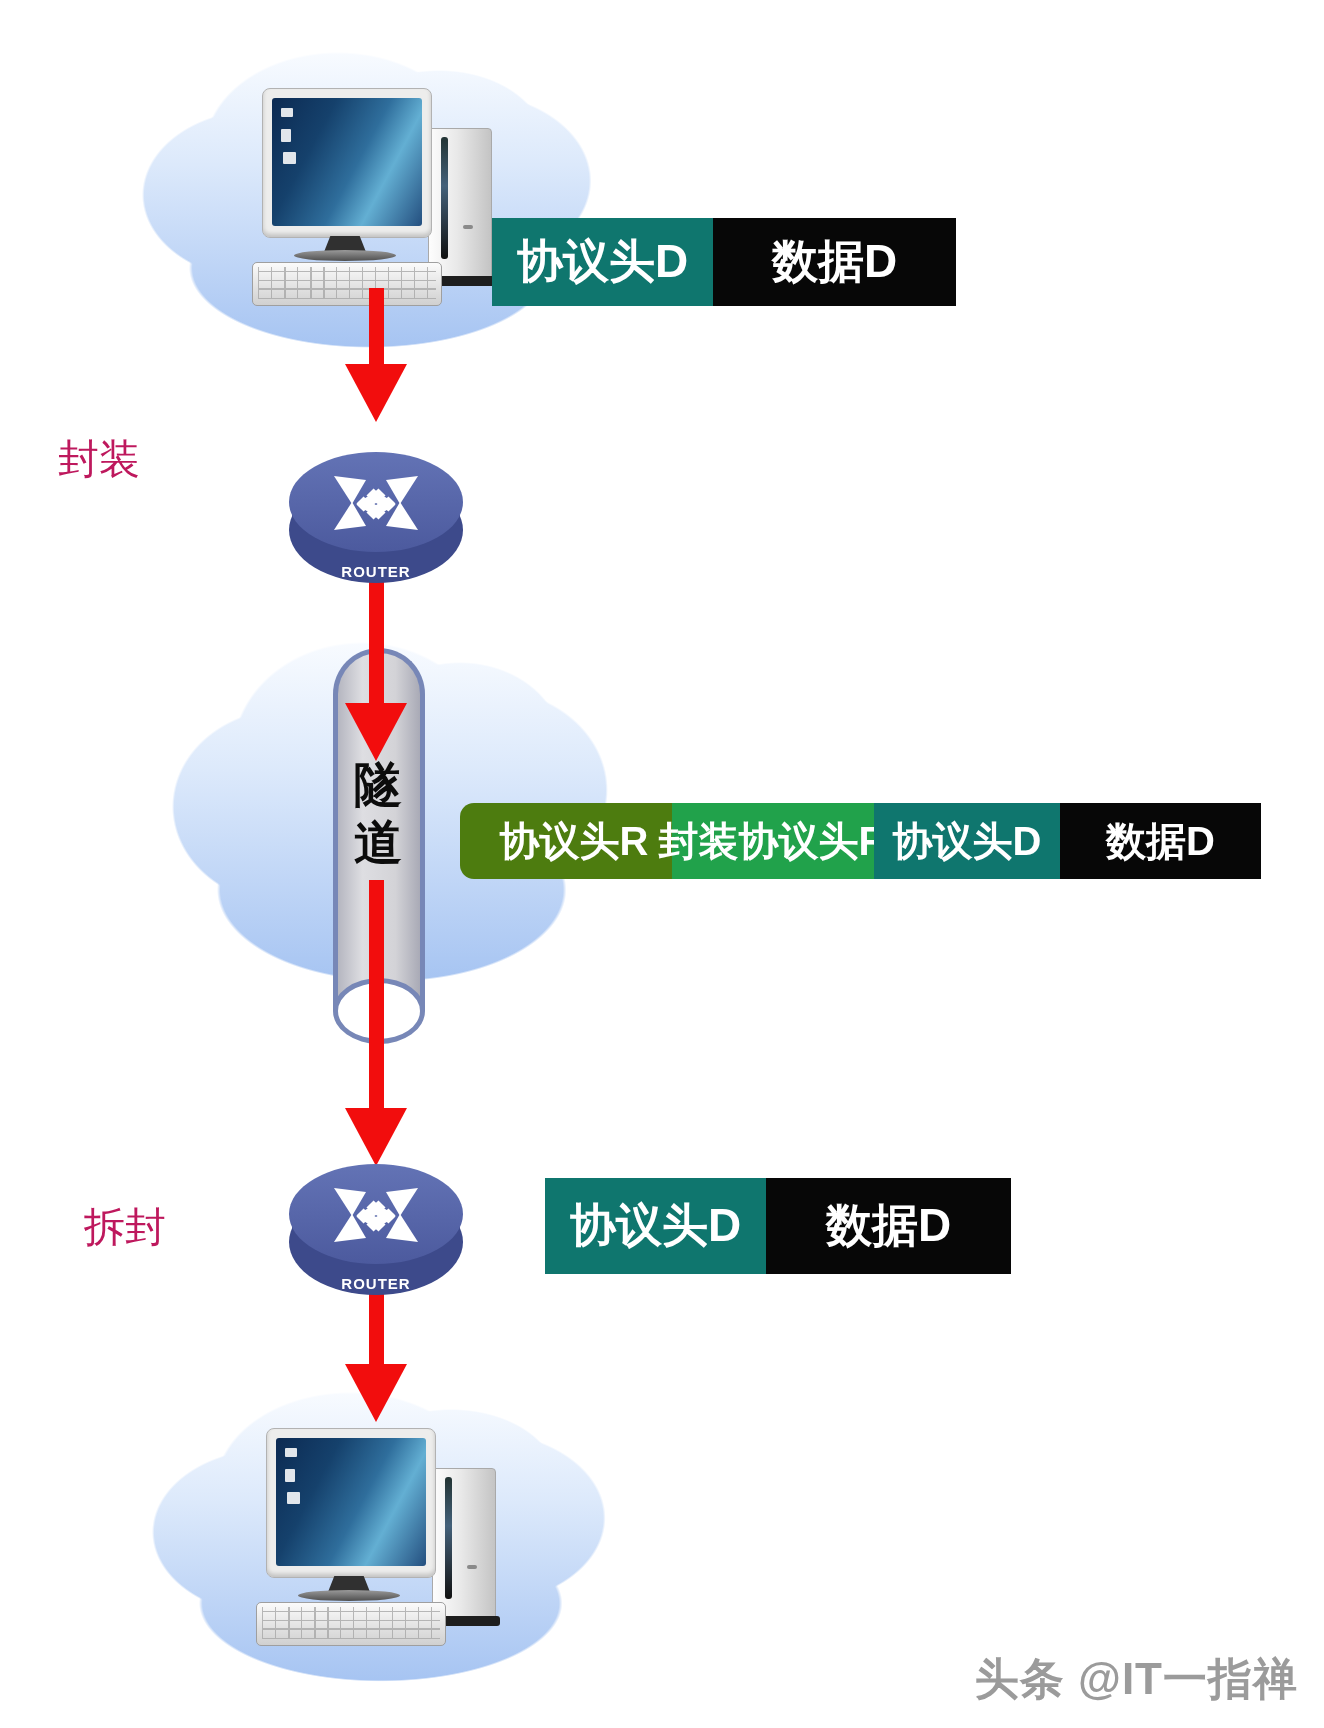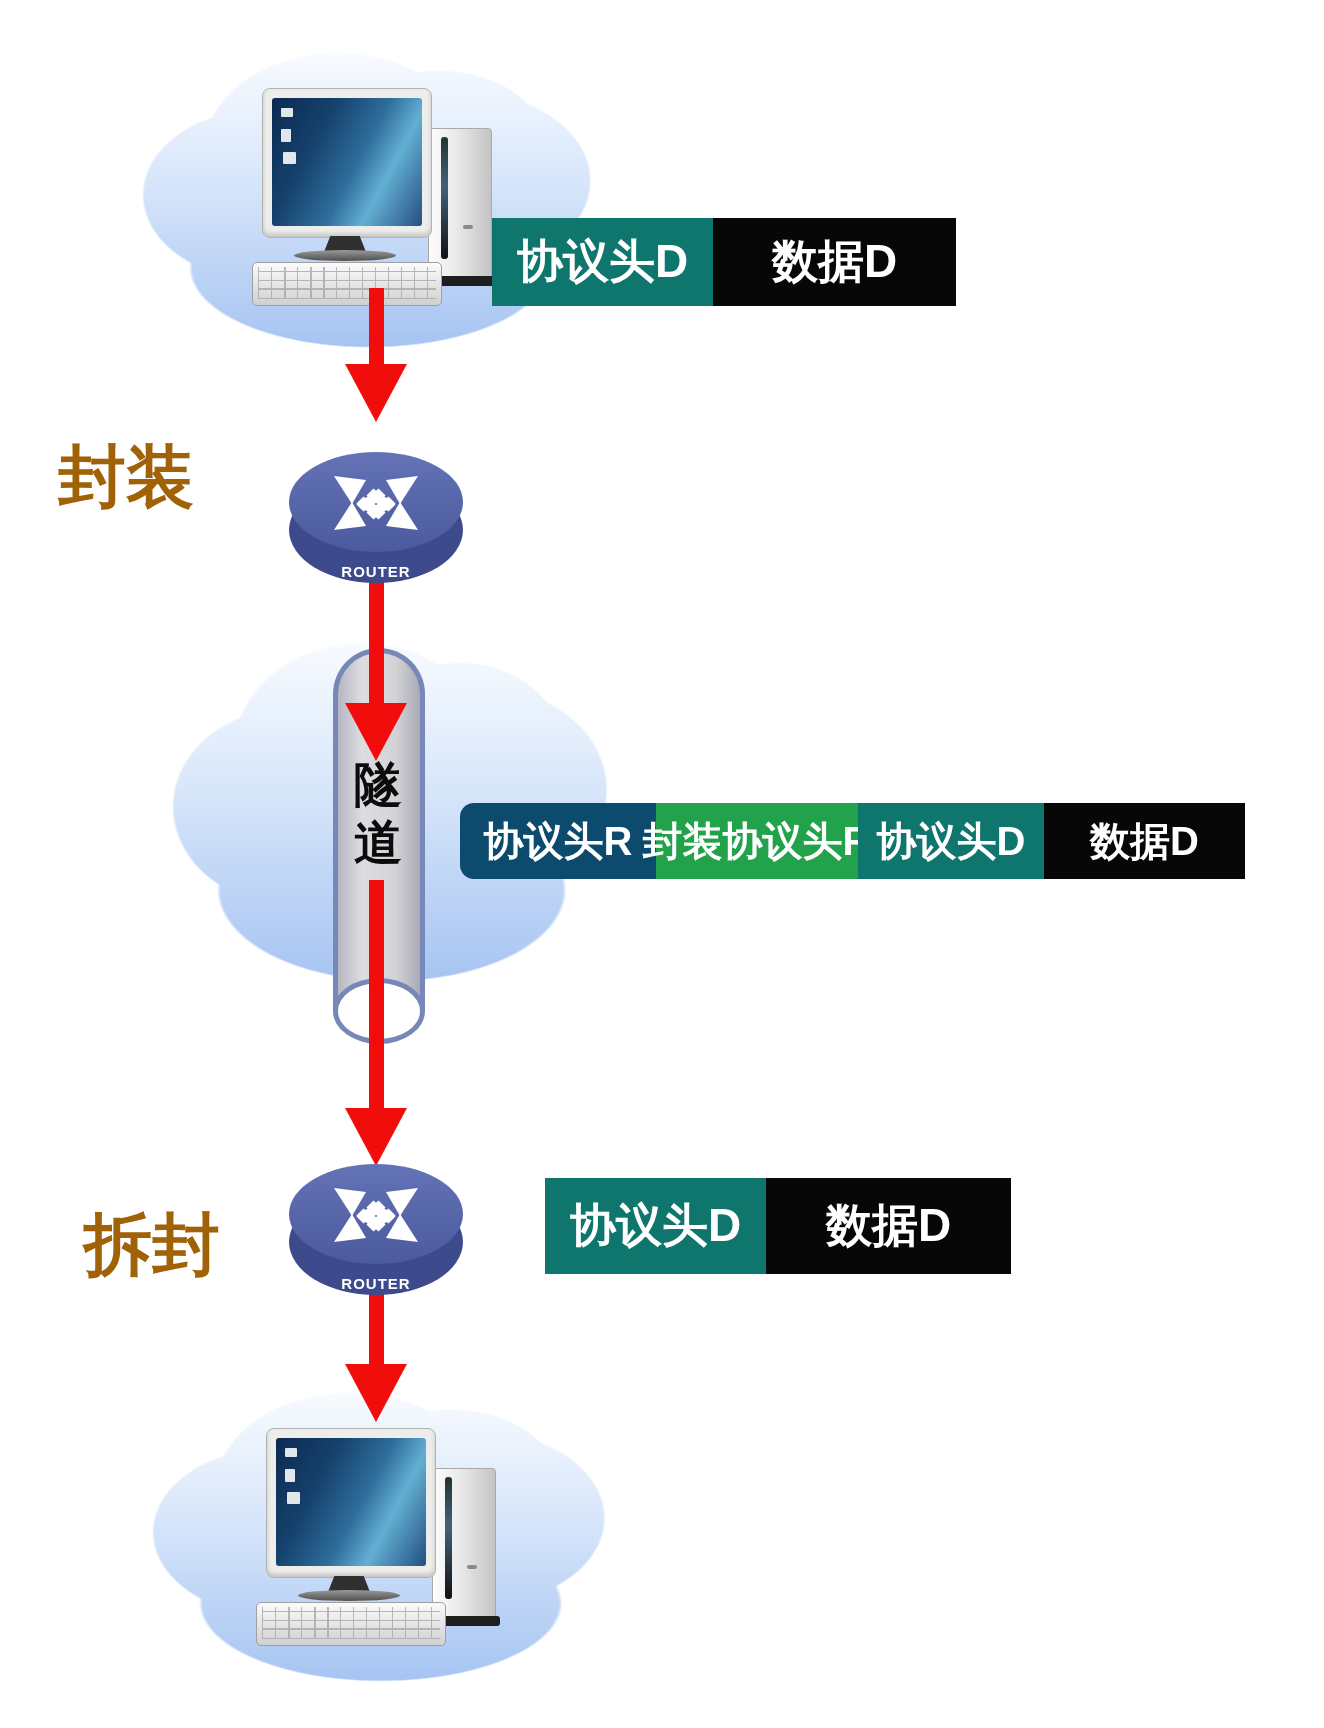--- a/index.html
+++ b/index.html
@@ -82,25 +82,25 @@
   .tunnel-label{position:absolute;left:350px;top:756px;width:56px;z-index:5;
     font-size:48px;line-height:58px;font-weight:900;color:#0c0c0c;text-align:center;word-break:break-all;}
 
   
   .packet{position:absolute;display:flex;z-index:6;}
   .seg{display:flex;align-items:center;justify-content:center;color:#fff;font-weight:bold;white-space:nowrap;}
   .p-top .seg,.p-bottom .seg{font-size:46px;}
   .p-mid .seg{font-size:40px;}
   .c-blue{background:#0f766e;}
   .c-black{background:#070707;}
-  .c-red{background:#0c4a6e;border-radius:14px 0 0 14px;}
+  .c-red{background:#4d7c0f;border-radius:14px 0 0 14px;padding-left:16px;}
   .c-green{background:#21A24B;}
 
   
-  .stage-label{position:absolute;font-size:68px;font-weight:700;color:#a16207;z-index:7;}
+  .stage-label{position:absolute;font-size:41px;font-weight:400;color:#be185d;z-index:7;}
   .watermark{position:absolute;right:26px;top:1650px;font-size:44px;font-weight:bold;color:#9B9B9B;z-index:7;letter-spacing:1px;}
 </style>
 </head>
 <body>
 
 <div id="stage">
 
   <div class="cloud cloud-top"></div>
   <div class="cloud cloud-mid"></div>
   <div class="cloud cloud-bottom"></div>
@@ -223,14 +223,15 @@
         <div class="pc-ic pc-ic3"></div>
       </div>
     </div>
     <div class="pc-stand"></div>
     <div class="pc-standbase"></div>
     <div class="pc-keyboard">
       <div class="pc-keys"></div>
     </div>
   </div>
 
+  <div class="watermark">头条 @IT一指禅</div>
 
 </div>
 
 </body></html>

